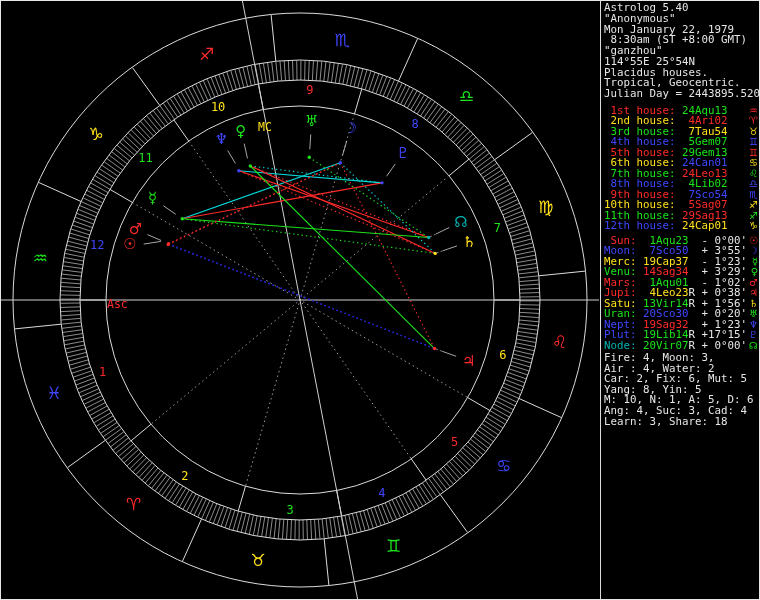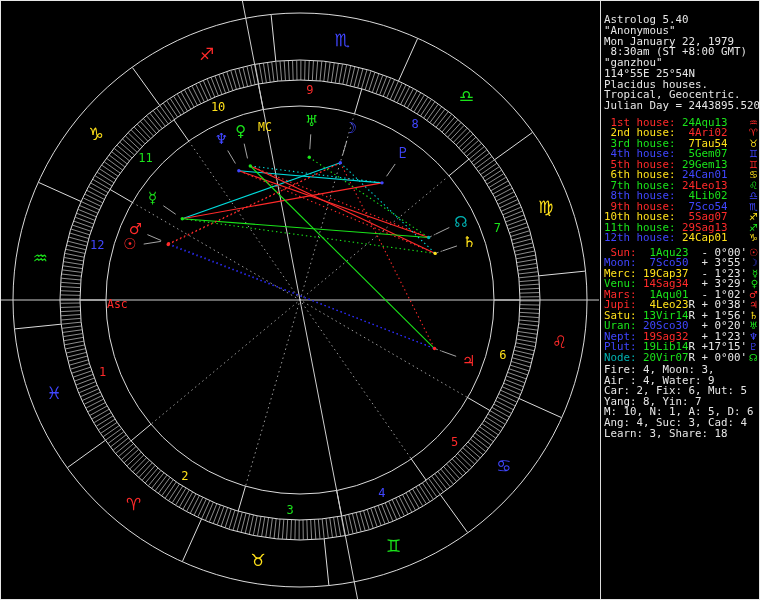--- a/index.html
+++ b/index.html
@@ -2,21 +2,21 @@
 <html><head>
 <meta charset="utf-8">
 <style>
   html,body{margin:0;padding:0;background:#222;}
   #app{position:relative;width:760px;height:600px;background:#000;overflow:hidden;
        font-family:"DejaVu Sans Mono",monospace;}
   #frame{position:absolute;left:0;top:0;width:760px;height:600px;
          border:1px solid #e6e6e6;box-sizing:border-box;pointer-events:none;}
   #wheel{position:absolute;left:0;top:0;}
   #separator{position:absolute;left:600px;top:0;width:1px;height:600px;background:#dcdcdc;}
-  #panel{position:absolute;left:602px;top:12px;width:158px;height:456px;}
+  #panel{position:absolute;left:602px;top:0;width:158px;height:456px;}
   .tblock{position:absolute;left:2px;white-space:pre;}
   #hdr{top:3px;}
   #hdr div{line-height:10.75px;font-size:10.8px;color:#e6e6e6;}
   #housetbl{top:106px;}
   #plantbl{top:236px;text-decoration:underline;}
   #stats{top:353px;}
   #stats div{line-height:10.6px;font-size:10.8px;color:#e6e6e6;}
   .row{display:flex;line-height:10.45px;font-size:10.8px;align-items:baseline;width:154px;}
   .row .g{margin-left:auto;font-family:"DejaVu Sans",sans-serif;font-size:10px;line-height:10.45px;}
   text{user-select:none;}
@@ -514,17 +514,17 @@
         <text x="107" y="308" fill="#ff2a2a" font-size="11.5" font-family="&quot;DejaVu Sans Mono&quot;,monospace" text-anchor="start">Asc</text>
         <text x="265" y="131" fill="#ffe11a" font-size="11.5" font-family="&quot;DejaVu Sans Mono&quot;,monospace" text-anchor="middle">MC</text>
       </g>
     </svg>
   <div id="separator"></div>
 
   <div id="panel">
     <div id="hdr" class="tblock"><div>Astrolog 5.40</div><div>"Anonymous"</div><div>Mon January 22, 1979</div><div> 8:30am (ST +8:00 GMT)</div><div>"ganzhou"</div><div>114°55E 25°54N</div><div>Placidus houses.</div><div>Tropical, Geocentric.</div><div>Julian Day = 2443895.5208</div></div>
     <div id="housetbl" class="tblock"><div class="row"><span style="color: rgb(255, 42, 42);"> 1st house:</span><span style="color: rgb(26, 228, 26);"> 24Aqu13</span><span class="g" style="color: rgb(255, 42, 42);">♒</span></div><div class="row"><span style="color: rgb(255, 225, 26);"> 2nd house:</span><span style="color: rgb(255, 42, 42);">  4Ari02</span><span class="g" style="color: rgb(255, 42, 42);">♈</span></div><div class="row"><span style="color: rgb(26, 228, 26);"> 3rd house:</span><span style="color: rgb(255, 225, 26);">  7Tau54</span><span class="g" style="color: rgb(255, 225, 26);">♉</span></div><div class="row"><span style="color: rgb(64, 70, 255);"> 4th house:</span><span style="color: rgb(26, 228, 26);">  5Gem07</span><span class="g" style="color: rgb(64, 70, 255);">♊</span></div><div class="row"><span style="color: rgb(255, 42, 42);"> 5th house:</span><span style="color: rgb(26, 228, 26);"> 29Gem13</span><span class="g" style="color: rgb(255, 42, 42);">♊</span></div><div class="row"><span style="color: rgb(255, 225, 26);"> 6th house:</span><span style="color: rgb(64, 70, 255);"> 24Can01</span><span class="g" style="color: rgb(255, 225, 26);">♋</span></div><div class="row"><span style="color: rgb(26, 228, 26);"> 7th house:</span><span style="color: rgb(255, 42, 42);"> 24Leo13</span><span class="g" style="color: rgb(26, 228, 26);">♌</span></div><div class="row"><span style="color: rgb(64, 70, 255);"> 8th house:</span><span style="color: rgb(26, 228, 26);">  4Lib02</span><span class="g" style="color: rgb(64, 70, 255);">♎</span></div><div class="row"><span style="color: rgb(255, 42, 42);"> 9th house:</span><span style="color: rgb(64, 70, 255);">  7Sco54</span><span class="g" style="color: rgb(64, 70, 255);">♏</span></div><div class="row"><span style="color: rgb(255, 225, 26);">10th house:</span><span style="color: rgb(255, 42, 42);">  5Sag07</span><span class="g" style="color: rgb(255, 225, 26);">♐</span></div><div class="row"><span style="color: rgb(26, 228, 26);">11th house:</span><span style="color: rgb(255, 42, 42);"> 29Sag13</span><span class="g" style="color: rgb(26, 228, 26);">♐</span></div><div class="row"><span style="color: rgb(64, 70, 255);">12th house:</span><span style="color: rgb(255, 225, 26);"> 24Cap01</span><span class="g" style="color: rgb(255, 225, 26);">♑</span></div></div>
     <div id="plantbl" class="tblock"><div class="row"><span style="color: rgb(255, 42, 42);"> Sun:</span><span style="color: rgb(26, 228, 26);">  1Aqu23</span><span style="color: rgb(230, 230, 230);">  - 0°00'</span><span class="g" style="color: rgb(255, 42, 42);">☉</span></div><div class="row"><span style="color: rgb(64, 70, 255);">Moon:</span><span style="color: rgb(64, 70, 255);">  7Sco50</span><span style="color: rgb(230, 230, 230);">  + 3°55'</span><span class="g" style="color: rgb(64, 70, 255);">☽</span></div><div class="row"><span style="color: rgb(255, 225, 26);">Merc:</span><span style="color: rgb(255, 225, 26);"> 19Cap37</span><span style="color: rgb(230, 230, 230);">  - 1°23'</span><span class="g" style="color: rgb(26, 228, 26);">☿</span></div><div class="row"><span style="color: rgb(26, 228, 26);">Venu:</span><span style="color: rgb(255, 42, 42);"> 14Sag34</span><span style="color: rgb(230, 230, 230);">  + 3°29'</span><span class="g" style="color: rgb(26, 228, 26);">♀</span></div><div class="row"><span style="color: rgb(255, 42, 42);">Mars:</span><span style="color: rgb(26, 228, 26);">  1Aqu01</span><span style="color: rgb(230, 230, 230);">  - 1°02'</span><span class="g" style="color: rgb(255, 42, 42);">♂</span></div><div class="row"><span style="color: rgb(255, 42, 42);">Jupi:</span><span style="color: rgb(255, 225, 26);">  4Leo23</span><span style="color: rgb(230, 230, 230);">R + 0°38'</span><span class="g" style="color: rgb(255, 42, 42);">♃</span></div><div class="row"><span style="color: rgb(255, 225, 26);">Satu:</span><span style="color: rgb(26, 228, 26);"> 13Vir14</span><span style="color: rgb(230, 230, 230);">R + 1°56'</span><span class="g" style="color: rgb(255, 225, 26);">♄</span></div><div class="row"><span style="color: rgb(26, 228, 26);">Uran:</span><span style="color: rgb(64, 70, 255);"> 20Sco30</span><span style="color: rgb(230, 230, 230);">  + 0°20'</span><span class="g" style="color: rgb(26, 228, 26);">♅</span></div><div class="row"><span style="color: rgb(64, 70, 255);">Nept:</span><span style="color: rgb(255, 42, 42);"> 19Sag32</span><span style="color: rgb(230, 230, 230);">  + 1°23'</span><span class="g" style="color: rgb(64, 70, 255);">♆</span></div><div class="row"><span style="color: rgb(64, 70, 255);">Plut:</span><span style="color: rgb(26, 228, 26);"> 19Lib14</span><span style="color: rgb(230, 230, 230);">R +17°15'</span><span class="g" style="color: rgb(64, 70, 255);">♇</span></div><div class="row"><span style="color: rgb(0, 178, 178);">Node:</span><span style="color: rgb(26, 228, 26);"> 20Vir07</span><span style="color: rgb(230, 230, 230);">R + 0°00'</span><span class="g" style="color: rgb(26, 228, 26);">☊</span></div></div>
-    <div id="stats" class="tblock"><div>Fire: 4, Moon: 3,</div><div>Air : 4, Water: 9</div><div>Car: 2, Fix: 6, Mut: 5</div><div>Yang: 8, Yin: 7</div><div>M: 10, N: 1, A: 5, D: 6</div><div>Ang: 4, Suc: 3, Cad: 4</div><div>Learn: 3, Share: 18</div></div>
+    <div id="stats" class="tblock"><div>Fire: 4, Moon: 3,</div><div>Air : 4, Water: 2</div><div>Car: 2, Fix: 6, Mut: 5</div><div>Yang: 8, Yin: 5</div><div>M: 10, N: 1, A: 5, D: 6</div><div>Ang: 4, Suc: 3, Cad: 4</div><div>Learn: 3, Share: 18</div></div>
   </div>
 
   <div id="frame"></div>
 </div>
 
 </body></html>

